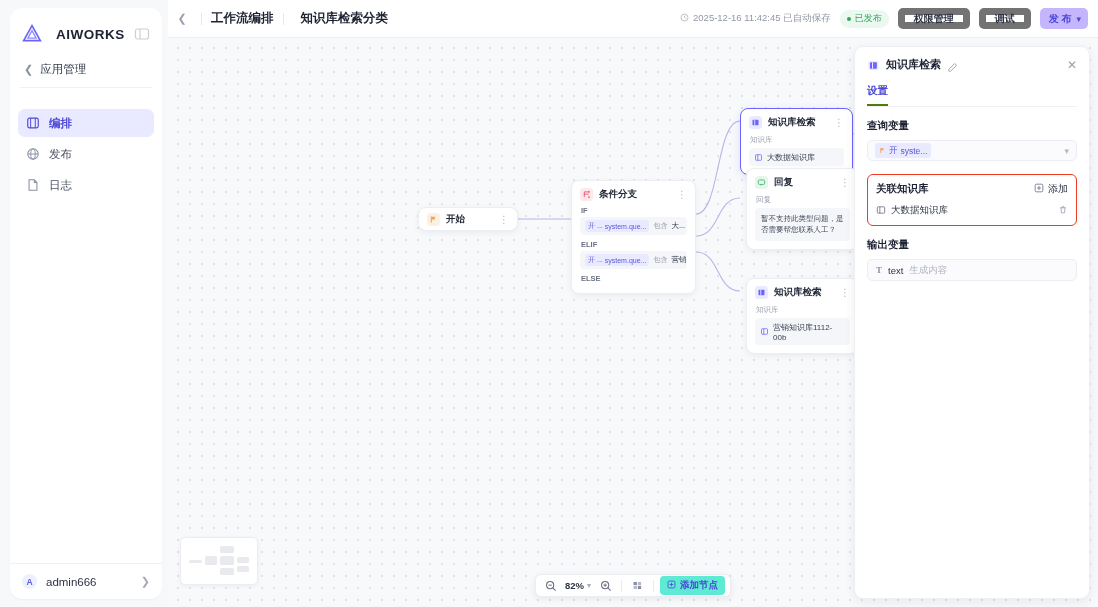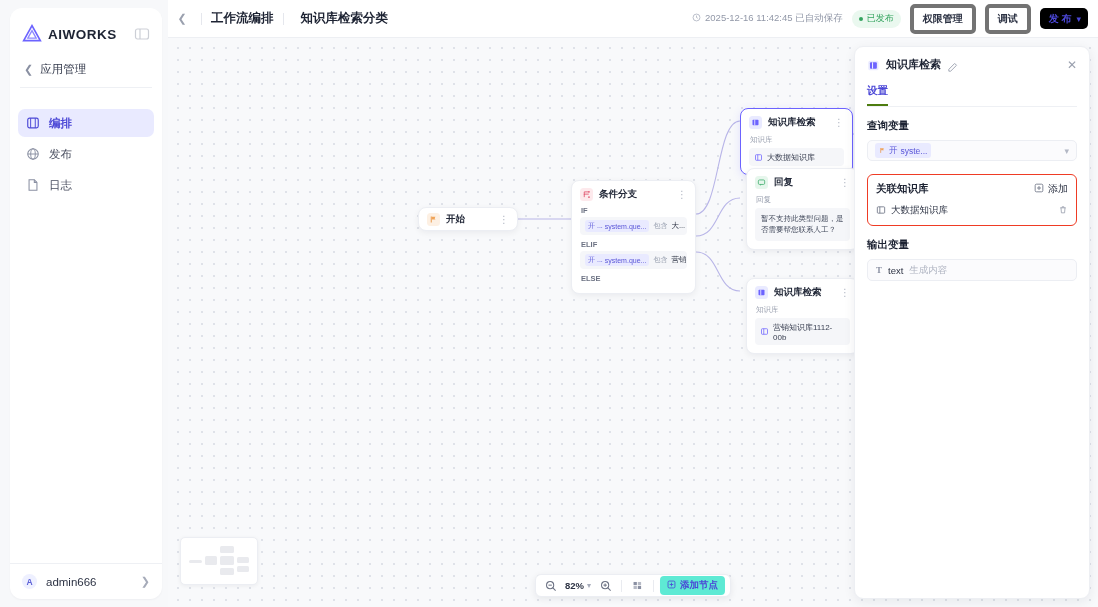--- a/index.html
+++ b/index.html
@@ -29,20 +29,21 @@
   }
   .brand {
     display: flex; align-items: center;
     padding: 16px 12px 14px 12px;
     gap: 6px;
   }
   .logo-mark { width: 20px; height: 20px; flex: none; }
   .brand-text {
     font-size: 13.5px; font-weight: 700; letter-spacing: .5px;
     color: #1d2333;
+    margin-left: 8px;
   }
   .panel-toggle { margin-left: auto; width: 16px; height: 16px; opacity: .5; cursor: pointer; }
   .back-row {
     display: flex; align-items: center; gap: 7px;
     padding: 4px 14px 10px 14px;
     font-size: 11.5px; color: #32384a; cursor: pointer;
   }
   .back-row .chev { font-size: 11px; color: #8a90a2; }
   .sb-sep { height: 1px; background: #eef0f4; margin: 0 10px 8px 10px; }
   .nav { padding: 13px 8px; display: flex; flex-direction: column; gap: 3px; }
@@ -90,28 +91,28 @@
   .crumb2 { font-size: 12.5px; font-weight: 700; color: #1d2333; margin-left: 8px; }
   .tb-right { margin-left: auto; display: flex; align-items: center; gap: 9px; }
   .saved { display: flex; align-items: center; gap: 4px; font-size: 9.5px; color: #9298a8; }
   .badge-pub {
     display: flex; align-items: center; gap: 4px;
     background: #eaf8ef; color: #35a45f;
     font-size: 9px; border-radius: 9px; padding: 2.5px 7px;
   }
   .dot-g { width: 4px; height: 4px; border-radius: 50%; background: #35a45f; }
   .btn-ghost {
-    height: 30px; border: 4px solid #737373; border-radius: 5px;
+    height: 21px; border: 7px solid #737373; border-radius: 5px;
     background: #fff; color: #2d3344;
     font-size: 10px; font-weight: 700;
     padding: 0 9px; display: flex; align-items: center; cursor: pointer;
     font-family: inherit;
   }
   .btn-pub {
-    height: 21px; border-radius: 5px; background: #000000;
+    height: 21px; border-radius: 5px; background: #c4b5fd;
     color: #4b47d6; font-size: 10px; font-weight: 700;
     padding: 0 7px 0 9px; display: flex; align-items: center; gap: 5px;
     cursor: pointer; border: none; font-family: inherit;
   }
   .btn-pub .cv { font-size: 9px; }
 
   
   .canvas {
     position: absolute; left: 0; top: 38px;
     width: 930px; height: 569px;

